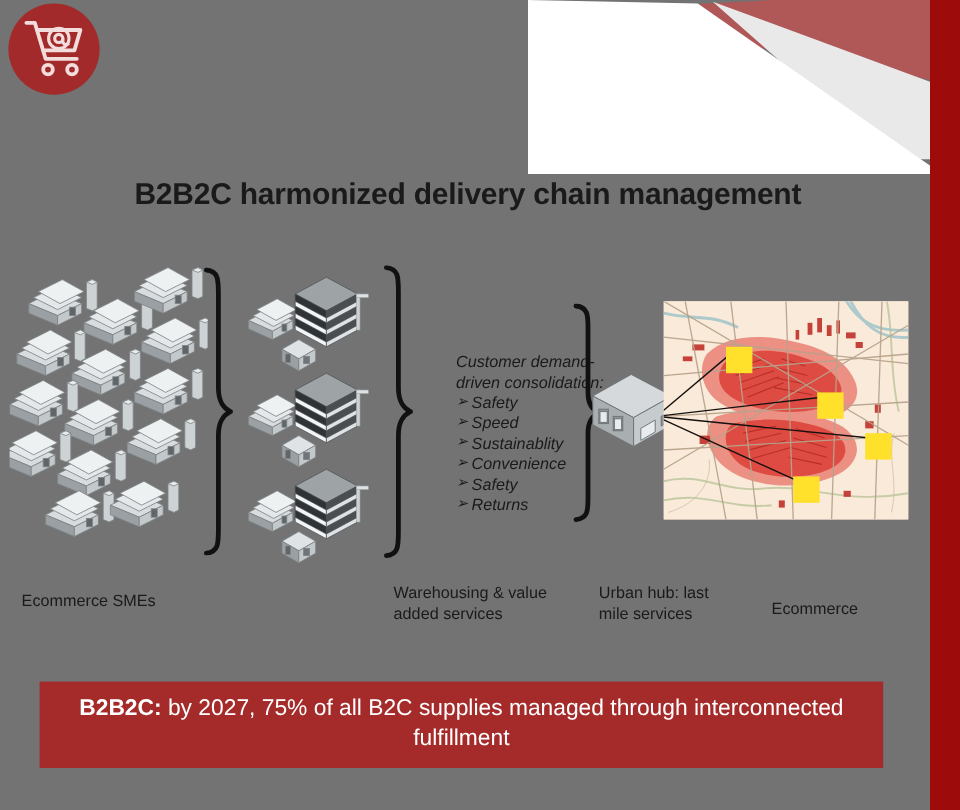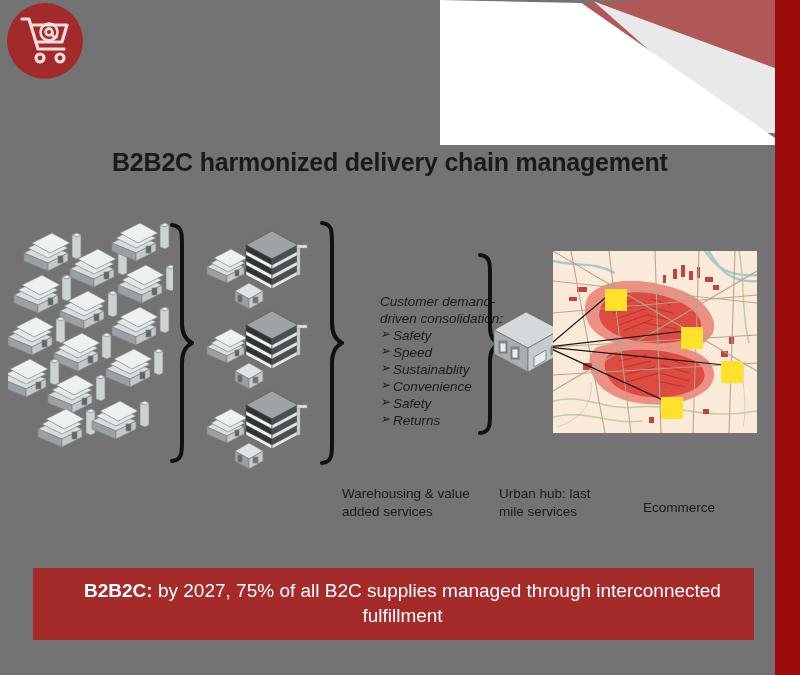--- a/index.html
+++ b/index.html
@@ -161,37 +161,36 @@
     height: 50px;
   }
   .label {
     position: absolute;
     font-size: 13.5px;
     line-height: 1.3;
     color: #1a1a1a;
   }
   .lab-sme       { left: 18px;  top: 7px;  width: 150px; }
   .lab-suppliers { left: 196px; top: 0px;  width: 120px; text-align: center; }
-  .lab-ware      { left: 342px; top: 0px;  width: 148px; }
+  .lab-ware      { left: 328px; top: 0px;  width: 148px; }
   .lab-hub       { left: 499px; top: 0px;  width: 110px; }
   .lab-cust      { left: 643px; top: 14px; width: 110px; }
 
   
   .footer {
     position: absolute;
     left: 33px;
     top: 568px;
     width: 703px;
     height: 72px;
     background: #a52a2a;
     display: flex;
     align-items: center;
     justify-content: center;
     text-align: center;
-    padding-left: 18px;
   }
   .footer-text {
     color: #ffffff;
     font-size: 19px;
     line-height: 1.3;
     padding: 0 24px;
   }
   .footer-text b { font-weight: bold; }
 </style>
 </head>
@@ -479,20 +478,21 @@
           <rect x="128" y="76" width="22" height="22" fill="#ffe02a"></rect>
           <rect x="168" y="110" width="22" height="22" fill="#ffe02a"></rect>
           <rect x="108" y="146" width="22" height="22" fill="#ffe02a"></rect>
         </g>
       </svg>
     </div>
 
   </div>
 
   <div class="labels">
+    <div class="label lab-sme">Ecommerce SMEs</div>
     <div class="label lab-ware">Warehousing &amp; value added services</div>
     <div class="label lab-hub">Urban hub: last mile services</div>
     <div class="label lab-cust">Ecommerce</div>
   </div>
 
   <div class="footer">
     <div class="footer-text">
       <b>B2B2C:</b><span> by 2027, 75% of all B2C supplies managed through interconnected fulfillment</span>
     </div>
   </div>

